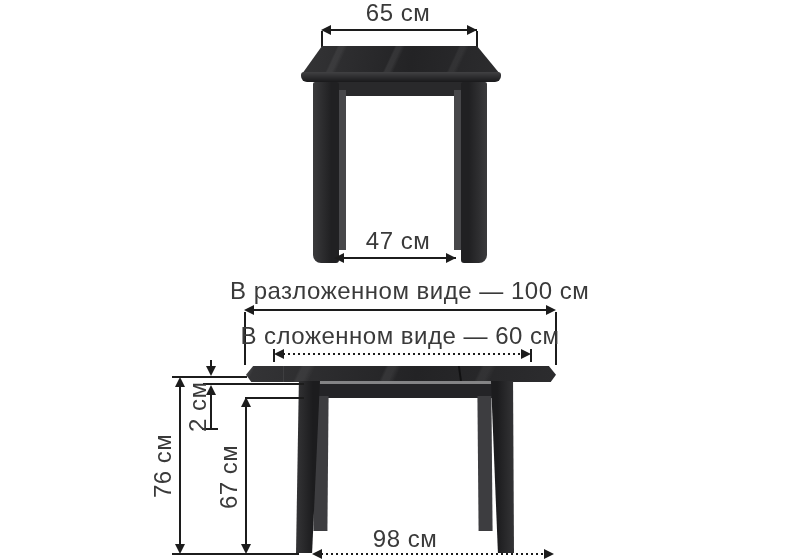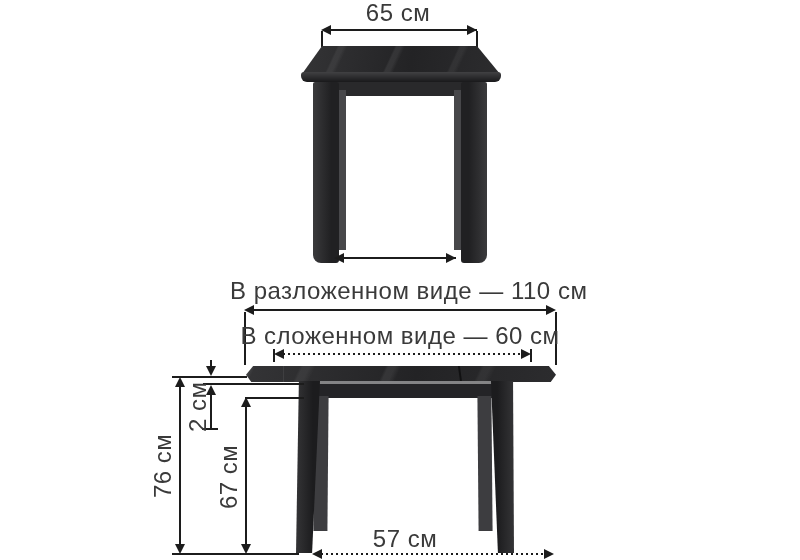--- a/index.html
+++ b/index.html
@@ -53,25 +53,26 @@
   <div class="furn" style="left:301px;top:72px;width:200px;height:10px;border-radius:3px 3px 6px 6px;
        background:linear-gradient(#414143,#19191b);"></div>
   <div class="furn" style="left:336px;top:82px;width:128px;height:14px;background:#29292b;"></div>
   <div class="furn" style="left:337px;top:90px;width:9px;height:160px;background:#47474a;"></div>
   <div class="furn" style="left:454px;top:90px;width:9px;height:160px;background:#47474a;"></div>
   <div class="furn" style="left:313px;top:82px;width:26px;height:181px;border-radius:2px 2px 3px 8px;
        background:linear-gradient(90deg,#3a3a3c,#202022 70%);"></div>
   <div class="furn" style="left:461px;top:82px;width:26px;height:181px;border-radius:2px 2px 8px 3px;
        background:linear-gradient(270deg,#3a3a3c,#202022 70%);"></div>
 
+  <div class="lbl" style="left:318px;top:229px;width:160px;">47 см</div>
   <div class="hline" style="left:336px;top:257px;width:120px;"></div>
   <div class="ah ah-left" style="left:334px;top:253px;"></div>
   <div class="ah ah-right" style="left:446px;top:253px;"></div>
 
-  <div class="lbl" style="left:230px;top:279px;width:340px;">В разложенном виде — 110 см</div>
+  <div class="lbl" style="left:230px;top:279px;width:340px;">В разложенном виде — 100 см</div>
 
   <div class="hline" style="left:250px;top:309px;width:298px;"></div>
   <div class="ah ah-left" style="left:244px;top:305px;"></div>
   <div class="ah ah-right" style="left:546px;top:305px;"></div>
   <div class="vline" style="left:244px;top:312px;height:53px;"></div>
   <div class="vline" style="left:555px;top:312px;height:53px;"></div>
 
   <div class="lbl" style="left:230px;top:324px;width:340px;">В сложенном виде — 60 см</div>
 
   <div class="dotline" style="left:283px;top:353px;width:238px;"></div>
@@ -111,18 +112,18 @@
   <div class="vline" style="left:210px;top:394px;height:34px;"></div>
   <div class="hline" style="left:202px;top:428px;width:16px;"></div>
   <div class="lbl vlbl" style="left:176px;top:398px;width:44px;height:24px;">2 см</div>
 
   <div class="vline" style="left:245px;top:399px;height:153px;"></div>
   <div class="ah ah-up" style="left:241px;top:397px;"></div>
   <div class="ah ah-down" style="left:241px;top:544px;"></div>
   <div class="hline" style="left:245px;top:397px;width:59px;"></div>
   <div class="lbl vlbl" style="left:198px;top:466px;width:62px;height:24px;">67 см</div>
 
-  <div class="lbl" style="left:345px;top:527px;width:120px;">57 см</div>
+  <div class="lbl" style="left:345px;top:527px;width:120px;">98 см</div>
   <div class="dotline" style="left:321px;top:553px;width:224px;"></div>
   <div class="ah ah-left" style="left:312px;top:549px;"></div>
   <div class="ah ah-right" style="left:544px;top:549px;"></div>
 
 </div>
 
 </body></html>

